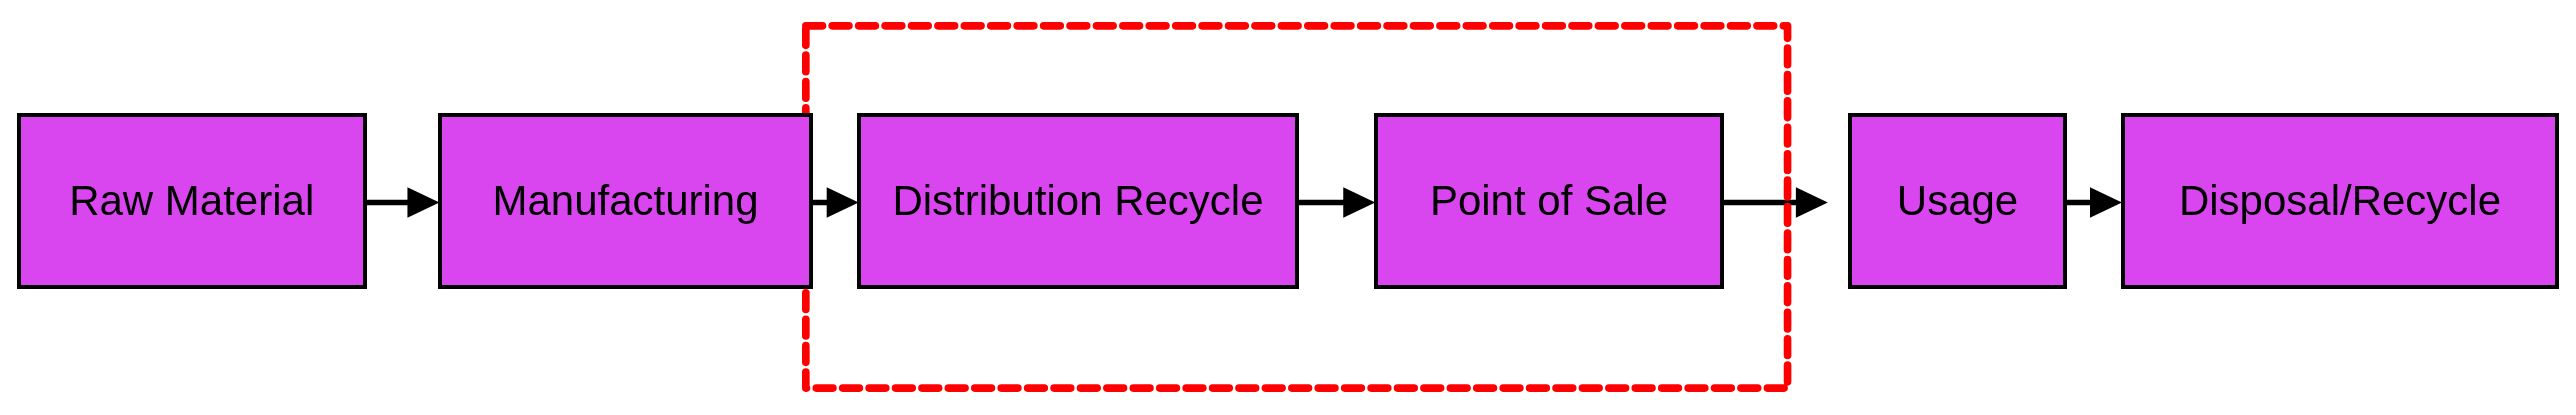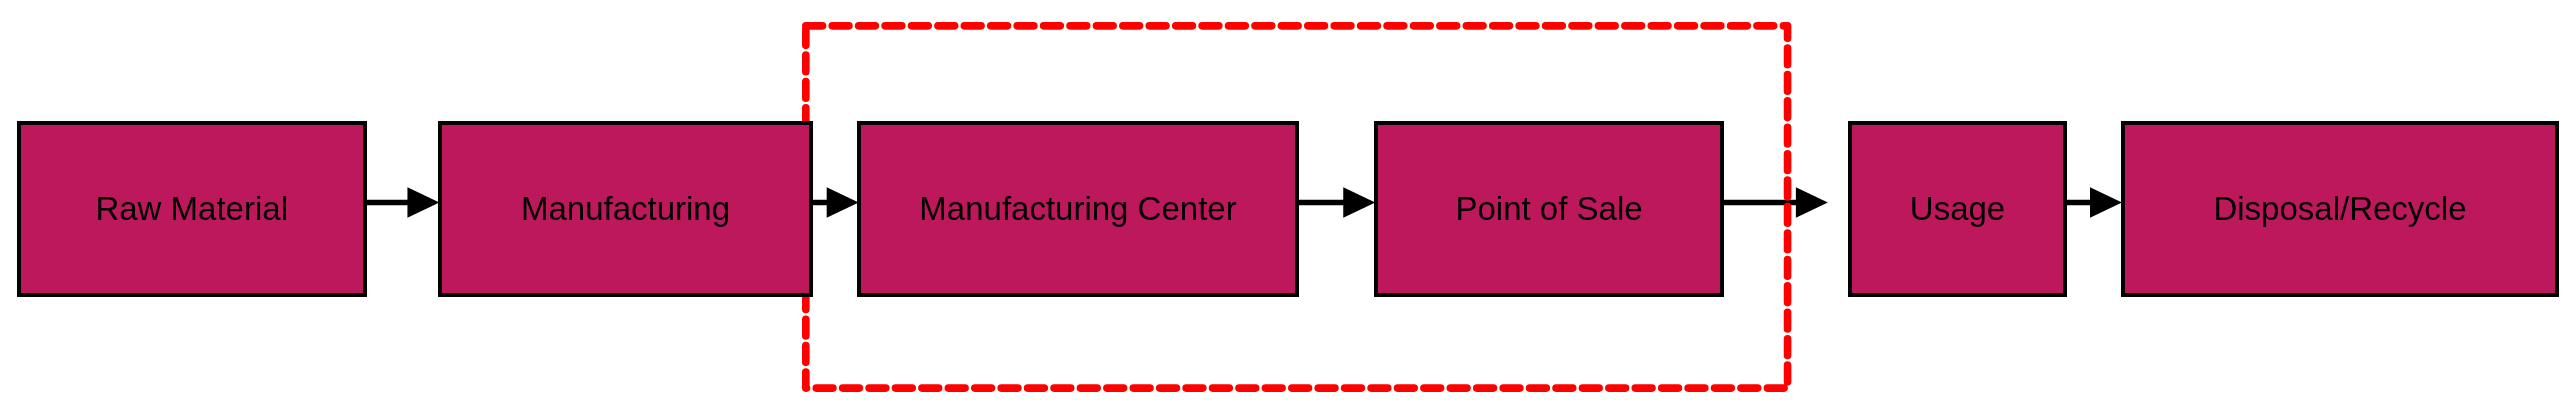--- a/index.html
+++ b/index.html
@@ -17,29 +17,29 @@
   }
   .svg-layer {
     position: absolute;
     left: 0;
     top: 0;
     width: 2576px;
     height: 416px;
   }
   .node {
     position: absolute;
-    top: 121px;
+    top: 113px;
     height: 176px;
     border: 4.9px solid #000000;
-    background: #be185d;
+    background: #d946ef;
     box-sizing: border-box;
     display: flex;
     align-items: center;
     justify-content: center;
-    font-size: 33px;
+    font-size: 42px;
     color: #000000;
     white-space: nowrap;
     text-align: center;
   }
   #node-raw-material       { left: 16.7px;   width: 350px; }
   #node-manufacturing      { left: 438px;  width: 375px; }
   #node-distribution-center{ left: 857px; width: 442px; }
   #node-point-of-sale      { left: 1374px; width: 350px; text-align: right; }
   #node-usage              { left: 1826px; width: 219px; margin-left: 22px; }
   #node-disposal-recycle   { left: 2121px; width: 438px; }
@@ -77,21 +77,21 @@
 
   <div class="node" id="node-raw-material">
     <span>Raw Material</span>
   </div>
 
   <div class="node" id="node-manufacturing">
     <span>Manufacturing</span>
   </div>
 
   <div class="node" id="node-distribution-center">
-    <span>Manufacturing Center</span>
+    <span>Distribution Recycle</span>
   </div>
 
   <div class="node" id="node-point-of-sale">
     <span>Point of Sale</span>
   </div>
 
   <div class="node" id="node-usage">
     <span>Usage</span>
   </div>
 

